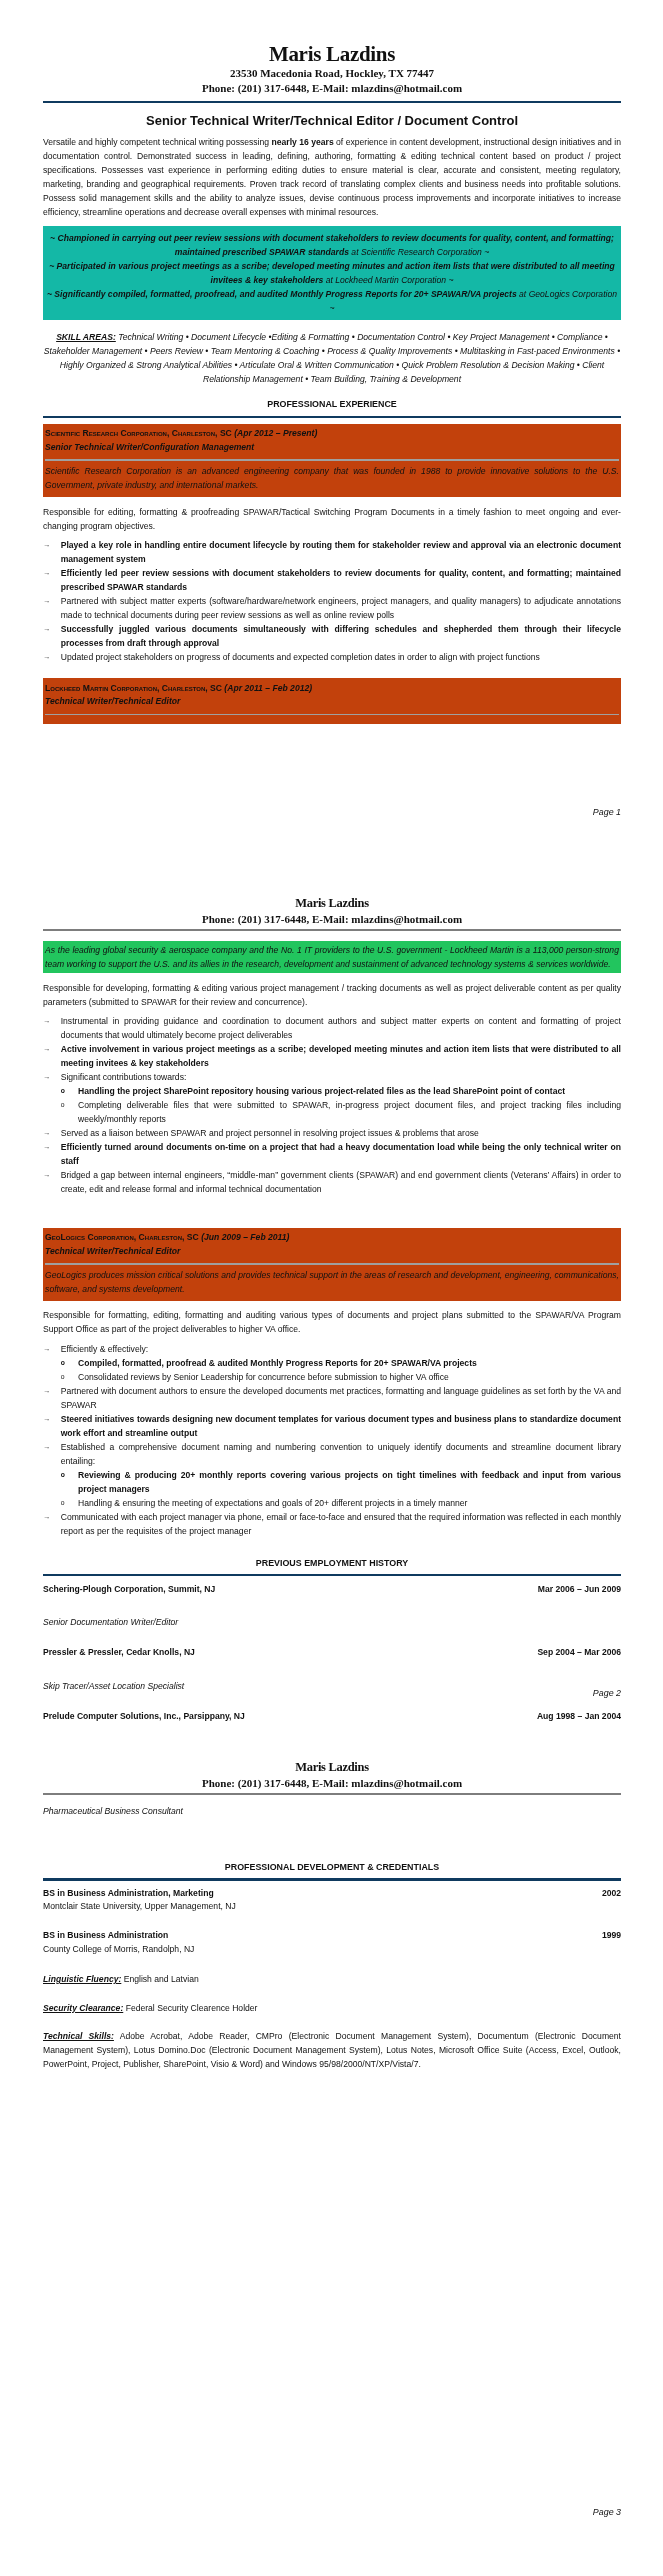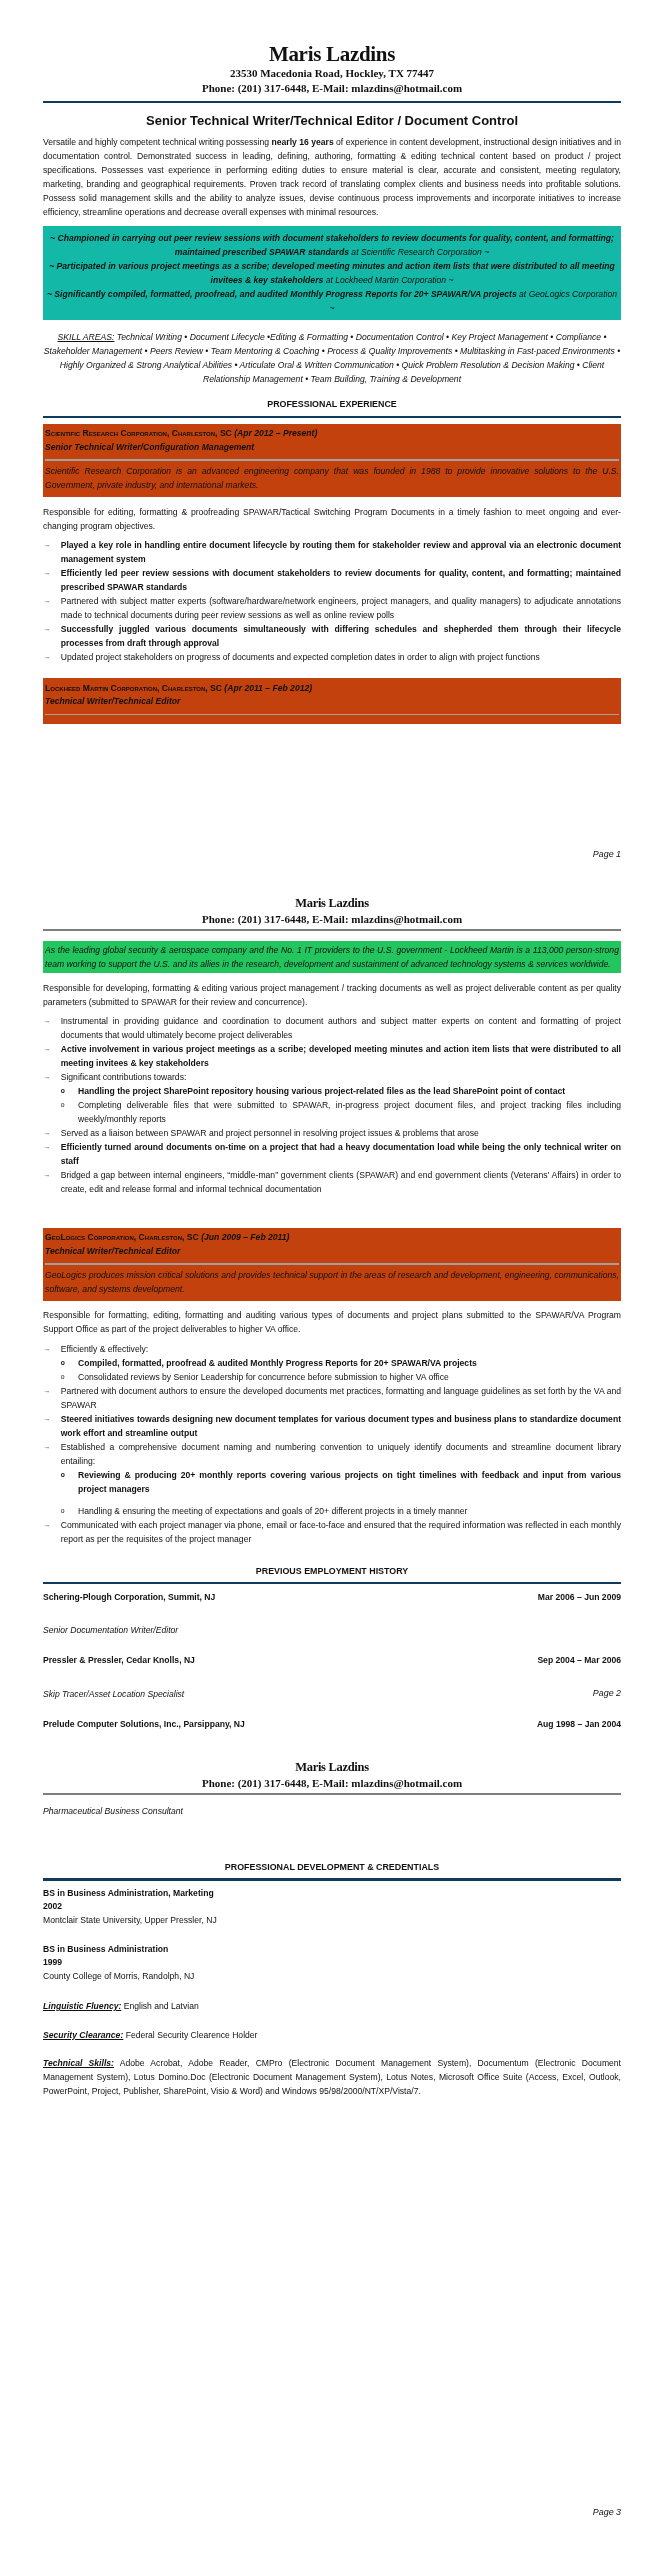--- a/index.html
+++ b/index.html
@@ -11,21 +11,21 @@
   .name { font-family: "Liberation Serif", serif; font-weight: bold; text-align: center; font-size: 21px; line-height: 24px; letter-spacing: -0.3px; }
   .name.small { font-size: 12.5px; line-height: 15.6px; }
   .addr, .contact { font-family: "Liberation Serif", serif; font-weight: bold; text-align: center; font-size: 11px; line-height: 14.6px; }
   .rule-blue { height: 2.1px; background: #0f3a5f; margin: 6.2px 0 9.4px; }
   .rule-gray { height: 1.6px; background: #7d7d7d; margin: 3.1px 0 10.4px; }
   .headline { text-align: center; font-weight: bold; font-size: 13px; line-height: 15.6px; margin: 3.1px 0 6.2px; }
   .justify { text-align: justify; font-size: 8.6px; line-height: 14px; margin: 0; }
   .highlight { background: #14b8a6; text-align: center; font-style: italic; font-size: 8.6px; line-height: 14px; padding: 5.2px 3.1px; margin: 7.3px 0 9.4px; }
   .highlight .b { font-weight: bold; }
   .skills { text-align: center; font-style: italic; font-size: 8.6px; line-height: 14px; margin: 0 0 12.5px; }
-  .skills .label { font-weight: normal; text-decoration: underline; }
+  .skills .label { font-weight: bold; text-decoration: underline; }
   .section-title { text-align: center; font-weight: bold; font-size: 8.9px; line-height: 12.5px; margin: 9.4px 0 0; }
   .section-title + .rule-blue { margin: 5.2px 0 6.2px; }
   .job-box { background: #c2410c; padding: 3.1px 2.1px 5.2px; margin: 5.2px 0 7.3px; }
   .job-head { font-weight: bold; font-size: 8.6px; line-height: 13.5px; font-variant: small-caps; }
   .job-head .dates { font-style: italic; font-variant: normal; }
   .job-title { font-weight: bold; font-style: italic; font-size: 8.6px; line-height: 13.5px; }
   .job-rule { height: 1.6px; background: #a0a0a0; margin: 5.2px 0 3.1px; }
   .job-desc { font-style: italic; font-size: 8.6px; line-height: 14px; text-align: justify; }
   .desc-box { background: #22c55e; padding: 2.1px 2.1px; margin: 5.2px 0 7.3px; font-style: italic; font-size: 8.6px; line-height: 14px; text-align: justify; }
   ul.arrows { list-style: none; margin: 5.2px 0 0; padding: 0; }
@@ -33,21 +33,21 @@
   ul.arrows > li .arrow { position: absolute; left: 0; top: 0; font-size: 7.3px; }
   ul.arrows > li.bold { font-weight: bold; }
   ul.sub { list-style: none; margin: 0; padding: 0; }
   ul.sub > li { position: relative; padding-left: 35px; font-size: 8.6px; line-height: 14px; text-align: justify; }
   ul.sub > li .circ { position: absolute; left: 17.7px; top: 0; font-size: 6.8px; }
   ul.sub > li.bold { font-weight: bold; }
   .page-num { position: absolute; right: 43px; font-style: italic; font-size: 8.9px; }
   .prev-row { display: flex; justify-content: space-between; font-weight: bold; font-size: 8.6px; line-height: 13.5px; gap: 24px; }
   .prev-role { font-style: italic; font-size: 8.6px; line-height: 13.5px; margin-bottom: 16.7px; margin-top: 20px; }
   .prev-block:last-child .prev-role { margin-bottom: 0; }
-  .edu-row { display: flex; justify-content: space-between; font-weight: bold; font-size: 8.6px; line-height: 13.5px; flex-direction: column; }
+  .edu-row { display: flex; justify-content: space-between; font-weight: bold; font-size: 8.6px; line-height: 13.5px; }
   .edu-school { font-size: 8.6px; line-height: 13.5px; margin-bottom: 15.6px; }
   .cred { font-size: 8.6px; line-height: 14px; margin: 0 0 14.6px; text-align: justify; }
   .cred .label { font-weight: bold; font-style: italic; text-decoration: underline; }
   .consult { font-style: italic; font-size: 8.6px; line-height: 13.5px; margin-top: 4.2px; }
 </style>
 </head>
 <body>
 
 <div class="page p1">
   <div class="name">Maris Lazdins</div>
@@ -84,21 +84,21 @@
     <li class="bold"><span class="arrow">→</span><span>Successfully juggled various documents simultaneously with differing schedules and shepherded them through their lifecycle processes from draft through approval</span></li>
     <li><span class="arrow">→</span><span>Updated project stakeholders on progress of documents and expected completion dates in order to align with project functions</span></li>
   </ul>
 
   <div class="job-box" style="margin-top:14.6px;">
     <div class="job-head"><span>Lockheed Martin Corporation, Charleston, SC</span><span class="dates"> (Apr 2011 – Feb 2012)</span></div>
     <div class="job-title">Technical Writer/Technical Editor</div>
     <div class="job-rule"></div>
   </div>
 
-  <div class="page-num" style="top:849px;">Page 1</div>
+  <div class="page-num" style="top:807px;">Page 1</div>
 </div>
 
 <div class="page p2">
   <div class="name small">Maris Lazdins</div>
   <div class="contact">Phone: (201) 317-6448, E-Mail: mlazdins@hotmail.com</div>
   <div class="rule-gray"></div>
 
   <div class="desc-box">As the leading global security &amp; aerospace company and the No. 1 IT providers to the U.S. government - Lockheed Martin is a 113,000 person-strong team working to support the U.S. and its allies in the research, development and sustainment of advanced technology systems &amp; services worldwide.</div>
   <p class="justify">Responsible for developing, formatting &amp; editing various project management / tracking documents as well as project deliverable content as per quality parameters (submitted to SPAWAR for their review and concurrence).</p>
   <ul class="arrows">
@@ -127,21 +127,21 @@
       <ul class="sub">
         <li class="bold" style="margin-left:-17.7px;"><span class="circ">o</span><span>Compiled, formatted, proofread &amp; audited Monthly Progress Reports for 20+ SPAWAR/VA projects</span></li>
         <li style="margin-left:-17.7px;"><span class="circ">o</span><span>Consolidated reviews by Senior Leadership for concurrence before submission to higher VA office</span></li>
       </ul>
     </li>
     <li><span class="arrow">→</span><span>Partnered with document authors to ensure the developed documents met practices, formatting and language guidelines as set forth by the VA and SPAWAR</span></li>
     <li class="bold"><span class="arrow">→</span><span>Steered initiatives towards designing new document templates for various document types and business plans to standardize document work effort and streamline output</span></li>
     <li><span class="arrow">→</span><span>Established a comprehensive document naming and numbering convention to uniquely identify documents and streamline document library entailing:</span>
       <ul class="sub">
         <li class="bold" style="margin-left:-17.7px;"><span class="circ">o</span><span>Reviewing &amp; producing 20+ monthly reports covering various projects on tight timelines with feedback and input from various project managers</span></li>
-        <li style="margin-left:-17.7px;margin-top:8px;"><span class="circ">o</span><span>Handling &amp; ensuring the meeting of expectations and goals of 20+ different projects in a timely manner</span></li>
+        <li style="margin-left:-17.7px;"><span class="circ">o</span><span>Handling &amp; ensuring the meeting of expectations and goals of 20+ different projects in a timely manner</span></li>
       </ul>
     </li>
     <li><span class="arrow">→</span><span>Communicated with each project manager via phone, email or face-to-face and ensured that the required information was reflected in each monthly report as per the requisites of the project manager</span></li>
   </ul>
 
   <div class="section-title" style="margin-top:19px;">PREVIOUS EMPLOYMENT HISTORY</div>
   <div class="rule-blue"></div>
 
   <div class="prev-block">
     <div class="prev-row">
@@ -174,21 +174,21 @@
 
   <div class="consult">Pharmaceutical Business Consultant</div>
 
   <div class="section-title" style="margin-top:42px;">PROFESSIONAL DEVELOPMENT &amp; CREDENTIALS</div>
   <div class="rule-blue"></div>
 
   <div class="edu-row">
       <span>BS in Business Administration, Marketing</span>
       <span>2002</span>
     </div>
-  <div class="edu-school">Montclair State University, Upper Pressler, NJ</div>
+  <div class="edu-school">Montclair State University, Upper Management, NJ</div>
   <div class="edu-row">
       <span>BS in Business Administration</span>
       <span>1999</span>
     </div>
   <div class="edu-school">County College of Morris, Randolph, NJ</div>
 
   <p class="cred"><span class="label">Linguistic Fluency:</span><span> English and Latvian</span></p>
   <p class="cred"><span class="label">Security Clearance:</span><span> Federal Security Clearence Holder</span></p>
   <p class="cred"><span class="label">Technical Skills:</span><span> Adobe Acrobat, Adobe Reader, CMPro (Electronic Document Management System), Documentum (Electronic Document Management System), Lotus Domino.Doc (Electronic Document Management System), Lotus Notes, Microsoft Office Suite (Access, Excel, Outlook, PowerPoint, Project, Publisher, SharePoint, Visio &amp; Word) and Windows 95/98/2000/NT/XP/Vista/7.</span></p>
 

